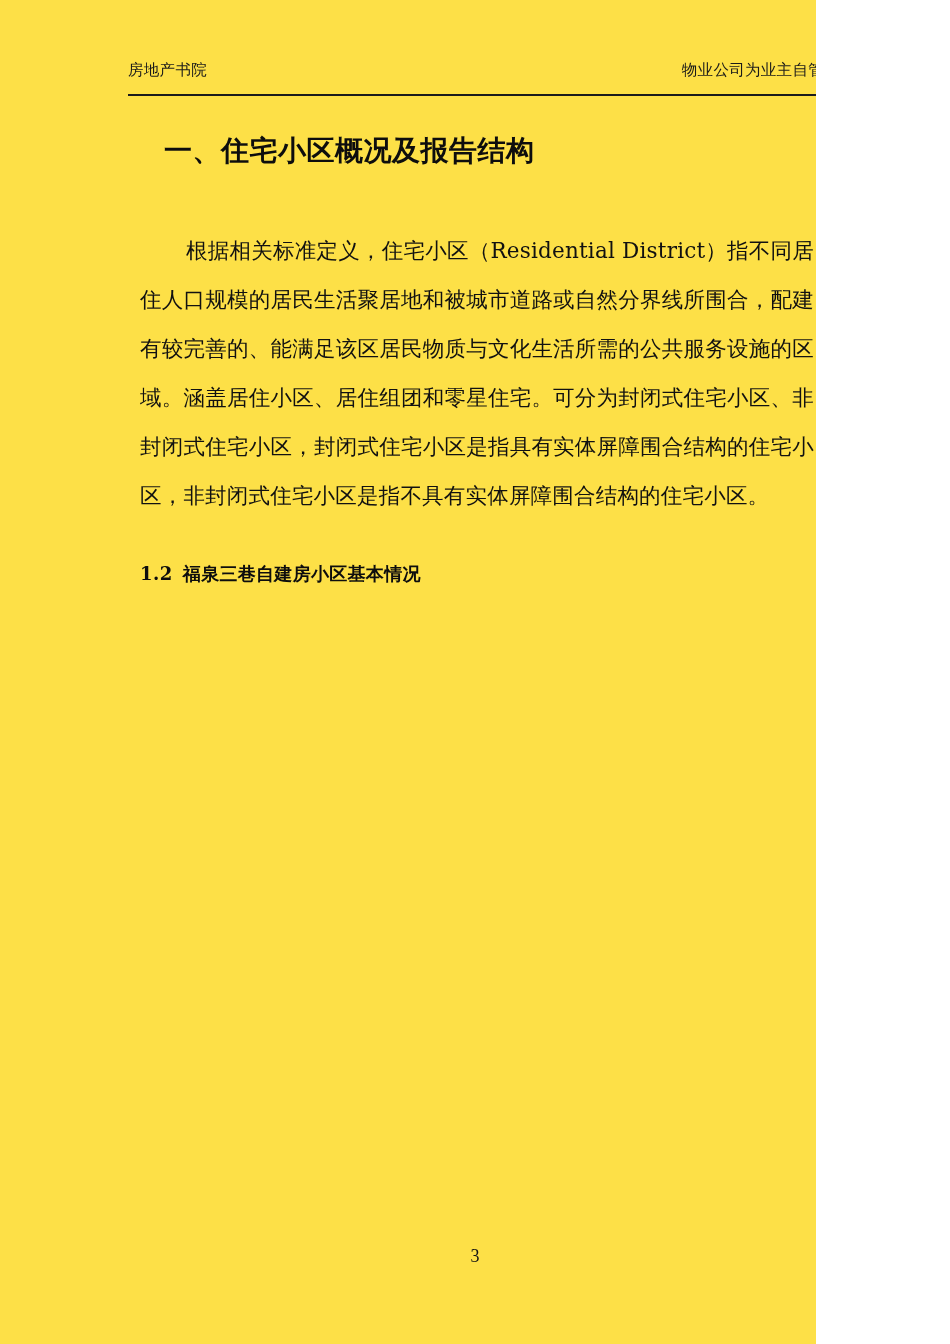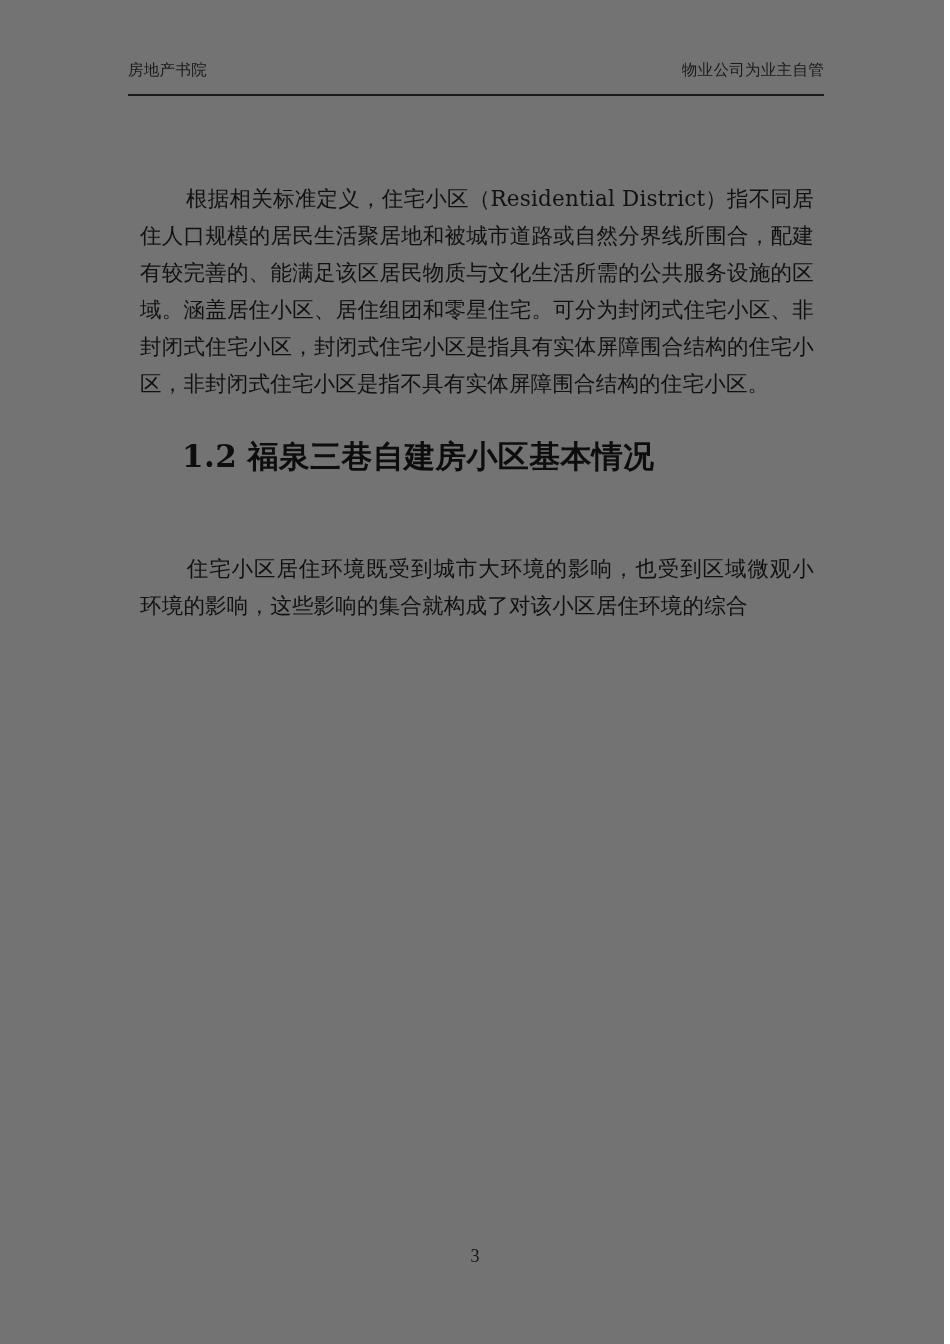--- a/index.html
+++ b/index.html
@@ -7,23 +7,23 @@
     padding: 0;
     background: #ffffff;
   }
   body {
     font-family: "DejaVu Serif", "Liberation Serif", serif;
     color: #000000;
     -webkit-font-smoothing: antialiased;
   }
   .page {
     position: relative;
-    width: 944px;
+    width: 816px;
     height: 1344px;
-    background: #737373;
+    background: #fde047;
     overflow: hidden;
     box-sizing: border-box;
     text-decoration: underline;
   }
 
   
   .page-header {
     position: absolute;
     left: 128px;
     top: 60px;
@@ -66,36 +66,35 @@
     padding: 0;
     font-family: "DejaVu Serif", "Liberation Serif", serif;
     font-size: 25px;
     line-height: 42px;
     letter-spacing: 0.3px;
     color: #0d0d0d;
     font-weight: normal;
   }
   h2.doc-h2.bold {
     font-weight: bold;
-    font-size: 31px;
-    margin-left: 42px;
+    font-size: 18px;
   }
 
   .h2-num {
     font-family: "DejaVu Serif", "Liberation Serif", serif;
     letter-spacing: 0.5px;
   }
   .h2-gap { display: inline-block; width: 10px; }
 
   p.doc-p {
     margin: 0;
     padding: 0;
     font-family: "DejaVu Serif", "Liberation Serif", serif;
     font-size: 21.5px;
-    line-height: 37px;
+    line-height: 49px;
     letter-spacing: 0.2px;
     text-align: justify;
     text-align-last: left;
     color: #111111;
   }
   p.doc-p .indent { display: inline-block; width: 46px; }
 
   
   .sp-h1-to-h2 { height: 29px; }
   .sp-h2-to-p  { height: 23px; }
@@ -122,20 +121,21 @@
 
 <div class="page">
 
   <div class="page-header">
     <span class="header-left">房地产书院</span>
     <span class="header-right">物业公司为业主自管</span>
   </div>
 
   <div class="content">
 
+    <h1 class="doc-h1">一、住宅小区概况及报告结构</h1>
 
     <div class="sp-h1-to-h2"></div>
 
 
     <div class="sp-h2-to-p"></div>
 
     <p class="doc-p"><span class="indent"></span><span>根据相关标准定义，住宅小区（Residential District）指不同居住人口规模的居民生活聚居地和被城市道路或自然分界线所围合，配建有较完善的、能满足该区居民物质与文化生活所需的公共服务设施的区域。涵盖居住小区、居住组团和零星住宅。可分为封闭式住宅小区、非封闭式住宅小区，封闭式住宅小区是指具有实体屏障围合结构的住宅小区，非封闭式住宅小区是指不具有实体屏障围合结构的住宅小区。</span></p>
 
     <div class="sp-p-to-h2"></div>
 
@@ -144,19 +144,18 @@
     </h2>
 
     <div class="sp-h2b-to-p"></div>
 
 
     <div class="sp-p-to-h2b"></div>
 
 
     <div class="sp-h2b2-to-p"></div>
 
-    <p class="doc-p"><span class="indent"></span><span>住宅小区居住环境既受到城市大环境的影响，也受到区域微观小环境的影响，这些影响的集合就构成了对该小区居住环境的综合</span></p>
 
   </div>
 
   <div class="page-number">3</div>
 
 </div>
 
 </body></html>

